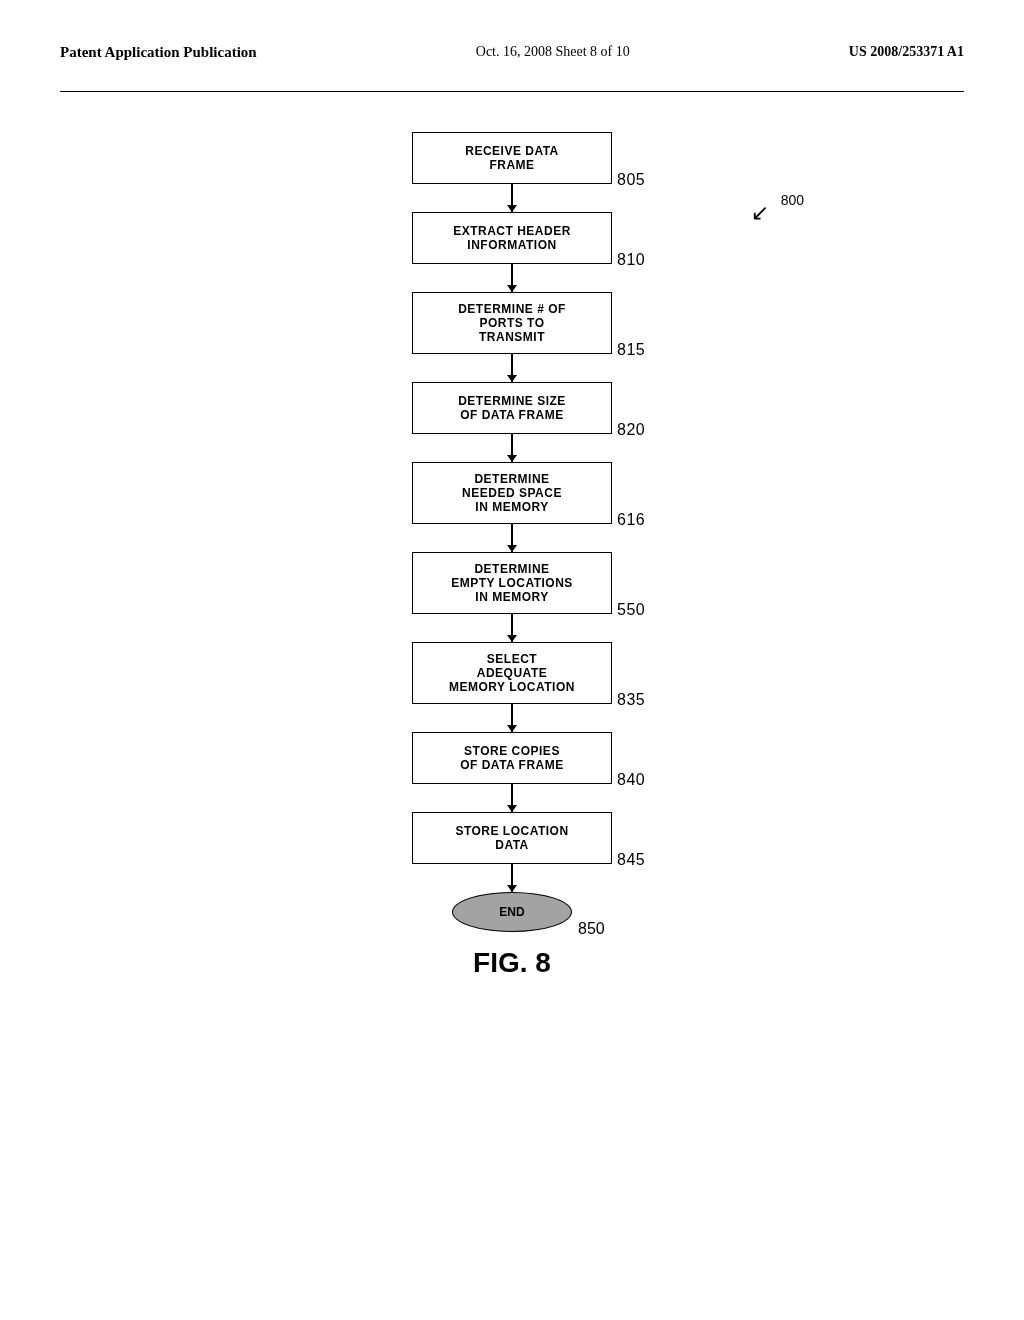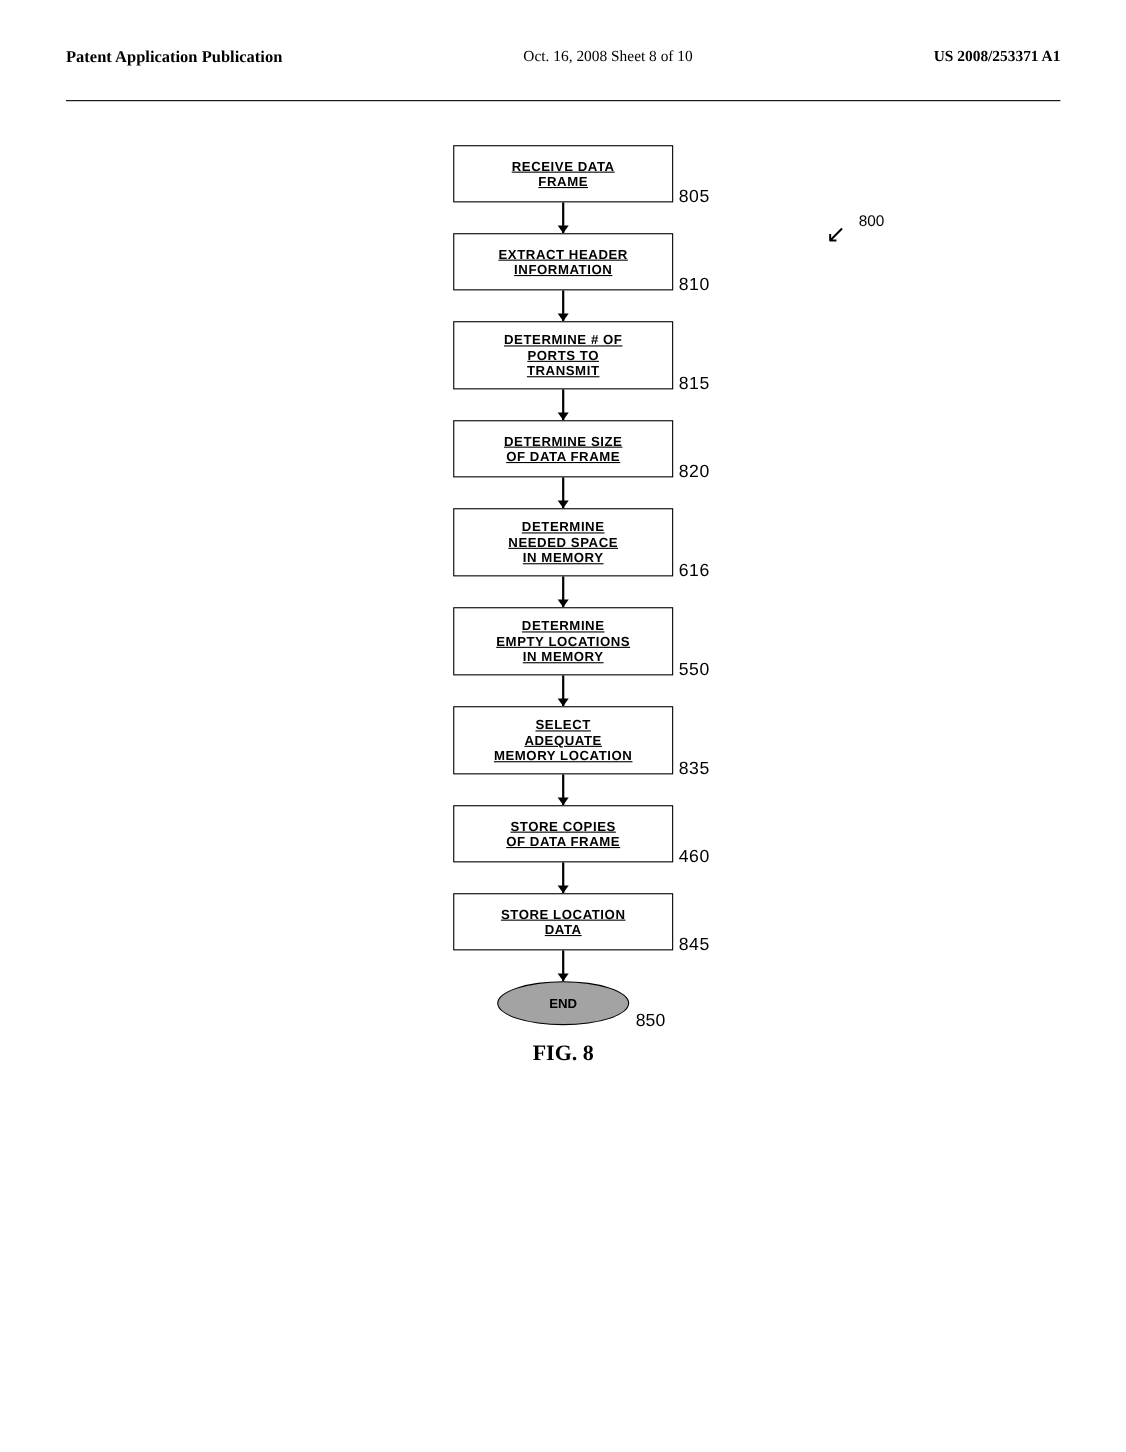--- a/index.html
+++ b/index.html
@@ -81,21 +81,20 @@
       align-items: center;
       justify-content: center;
       text-align: center;
       font-family: Arial, sans-serif;
       font-size: 12px;
       font-weight: bold;
       letter-spacing: 0.5px;
       padding: 6px 10px;
       background: #fff;
       position: relative;
-      text-decoration: underline;
     }
 
     .oval {
       border: 1.5px solid #000;
       width: 120px;
       height: 40px;
       border-radius: 50%;
       display: flex;
       align-items: center;
       justify-content: center;
@@ -131,22 +130,22 @@
       position: absolute;
       bottom: 0;
       left: 50%;
       transform: translateX(-50%);
       border-left: 5px solid transparent;
       border-right: 5px solid transparent;
       border-top: 7px solid #000;
     }
 
     .fig-label {
-      font-family: Liberation Serif, serif;
-      font-size: 20px;
+      font-family: Liberation Sans, sans-serif;
+      font-size: 28px;
       font-weight: bold;
       margin-top: 15px;
       text-align: right;
     }
 
     .diagram-ref {
       position: absolute;
       right: 160px;
       top: 80px;
       font-family: Arial, sans-serif;
@@ -226,21 +225,21 @@
         <div class="box" style="min-height:62px;">
           SELECT<br>ADEQUATE<br>MEMORY LOCATION
           <span class="step-label">835</span>
         </div>
       </div>
       <div class="arrow-down"></div>
 
       <div class="flow-step">
         <div class="box">
           STORE COPIES<br>OF DATA FRAME
-          <span class="step-label">460</span>
+          <span class="step-label">840</span>
         </div>
       </div>
       <div class="arrow-down"></div>
 
       <div class="flow-step">
         <div class="box">
           STORE LOCATION<br>DATA
           <span class="step-label">845</span>
         </div>
       </div>

